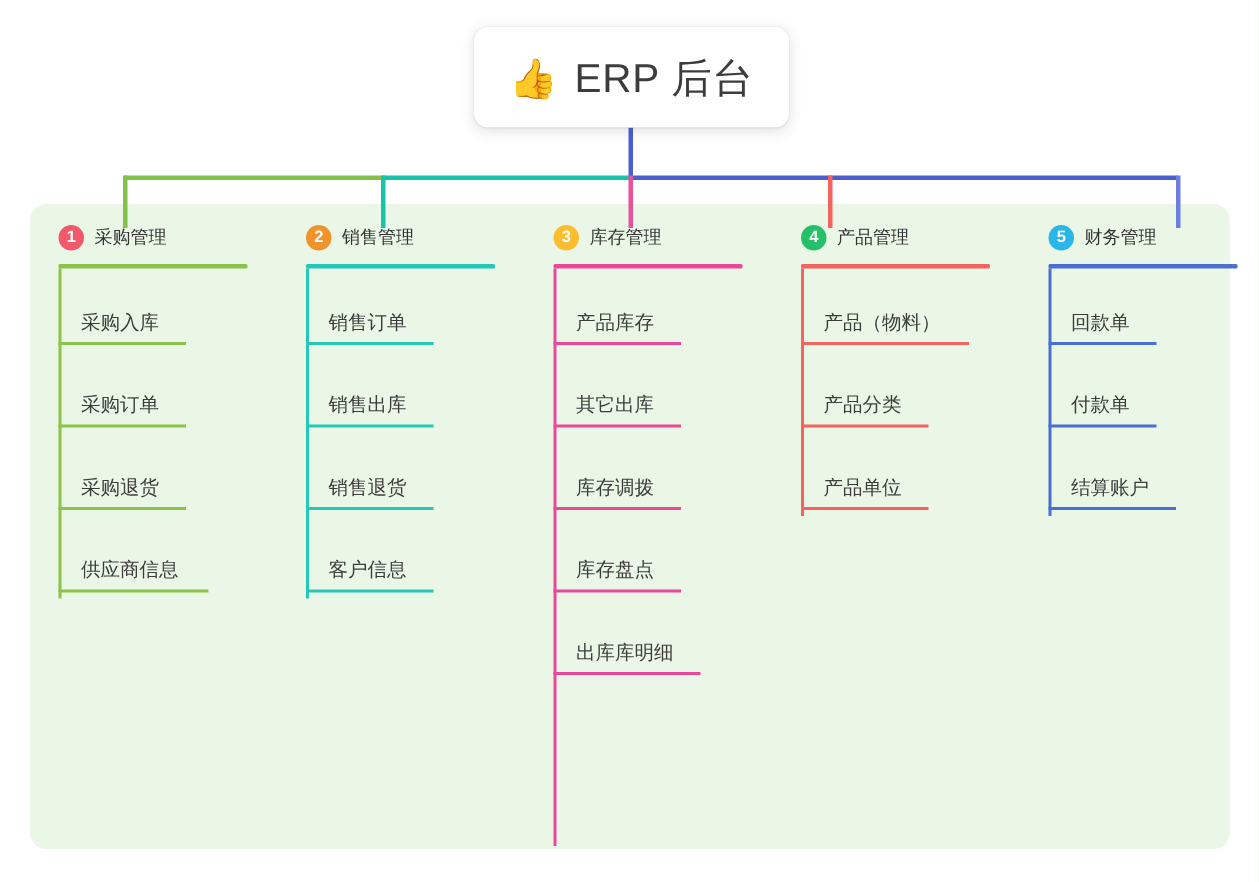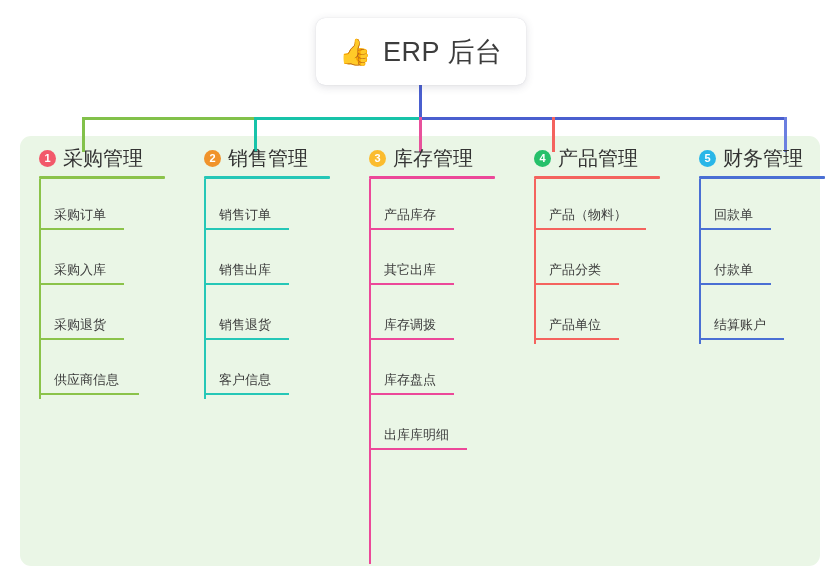--- a/index.html
+++ b/index.html
@@ -52,21 +52,21 @@
     height:24px;
     padding-left:19px;
     box-sizing:border-box;
   }
   .badge{
     width:17px;height:17px;border-radius:50%;
     color:#fff;font-size:11px;line-height:17px;
     text-align:center;font-weight:bold;
     flex:0 0 auto;
   }
-  .col-title{font-size:20px;color:#333;white-space:nowrap;}
+  .col-title{font-size:12px;color:#333;white-space:nowrap;}
   .head-rule{height:3px;margin-top:6px;border-radius:1px;}
 
   .branch{position:relative;margin-top:0;}
   .spine{position:absolute;left:19px;top:0;width:2px;}
   .item{
     position:relative;
     height:55px;
     box-sizing:border-box;
   }
   .item-label{
@@ -110,28 +110,28 @@
   <div id="columns">
       <div class="col" style="left: 20px;">
         <div class="col-head">
           <span class="badge" style="background: rgb(242, 89, 106);">1</span>
           <span class="col-title">采购管理</span>
         </div>
         <div class="head-rule" style="width: 126px; margin-left: 19px; background: rgb(139, 195, 74);"></div>
         <div class="branch">
           <div class="spine" style="background: rgb(139, 195, 74); height: 220px;"></div>
           <div class="item">
+            <span class="item-label">采购入库</span>
+            <div class="item-rule" style="width: 85px; background: rgb(139, 195, 74);"></div>
+          </div>
+          <div class="item">
             <span class="item-label">采购订单</span>
             <div class="item-rule" style="width: 85px; background: rgb(139, 195, 74);"></div>
           </div>
           <div class="item">
-            <span class="item-label">采购入库</span>
-            <div class="item-rule" style="width: 85px; background: rgb(139, 195, 74);"></div>
-          </div>
-          <div class="item">
             <span class="item-label">采购退货</span>
             <div class="item-rule" style="width: 85px; background: rgb(139, 195, 74);"></div>
           </div>
           <div class="item">
             <span class="item-label">供应商信息</span>
             <div class="item-rule" style="width: 100px; background: rgb(139, 195, 74);"></div>
           </div>
         </div>
       </div>
       <div class="col" style="left: 185px;">

